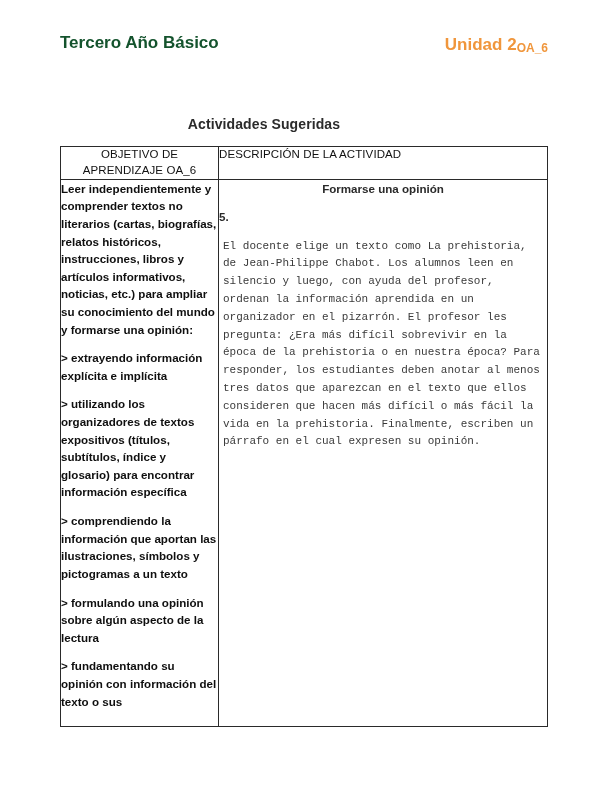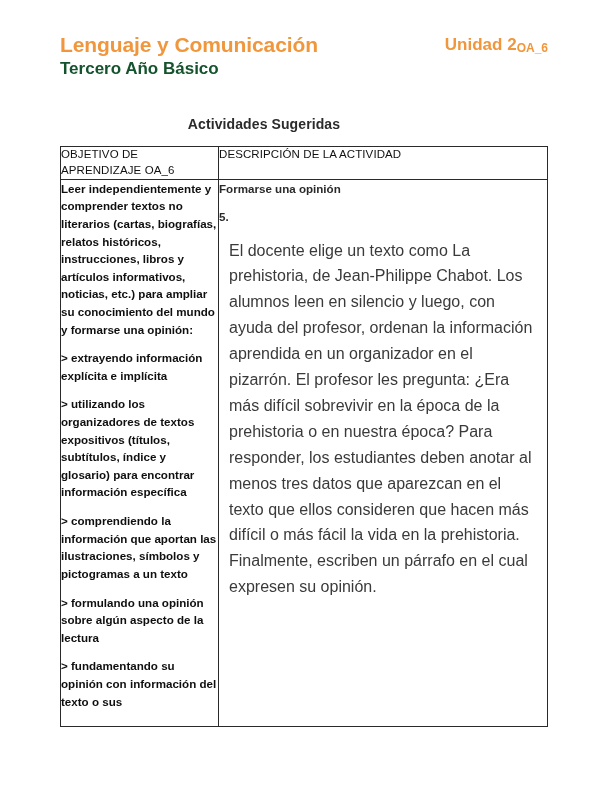--- a/index.html
+++ b/index.html
@@ -95,21 +95,21 @@
     vertical-align: top;
     padding: 0;
   }
   .col-objective { width: 158px; }
   .col-description { width: 329px; }
 
   .th-objective {
     font-size: 11.5px;
     font-weight: normal;
     color: #111;
-    text-align: left;
+    text-align: center;
     padding: 5px 6px 6px 7px;
     line-height: 1.38;
     letter-spacing: 0.1px;
   }
   .th-description {
     font-size: 11.5px;
     font-weight: normal;
     color: #111;
     text-align: left;
     padding: 5px 6px 6px 6px;
@@ -133,43 +133,44 @@
     margin: 0 0 11px 0;
   }
   .obj-block:last-child { margin-bottom: 16px; }
 
   .desc-heading {
     font-size: 11.6px;
     font-weight: bold;
     color: #2a2a2a;
     line-height: 1.5;
     margin: 0 0 11px 0;
+    text-align: center;
   }
   .desc-number {
     font-size: 11.6px;
     font-weight: bold;
     color: #2a2a2a;
     line-height: 1.5;
     margin: 0 0 12px 0;
   }
   .desc-body {
-    font-size: 16px;
+    font-size: 11px;
     font-weight: normal;
     color: #3a3a3a;
     line-height: 1.62;
-    margin: 10px;
+    margin: 4px;
     text-align: left;
+    font-family: Liberation Mono, monospace;
   }
 </style>
 </head>
 <body>
 
 <div class="page-header">
   <div class="header-left">
-    <div class="subject-title">Lenguaje y Comunicación</div>
     <div class="grade-title">Tercero Año Básico</div>
   </div>
   <div class="header-right">
     <div class="unit-label">Unidad 2</div>
     <div class="oa-label">OA_6</div>
   </div>
 </div>
 
 <div class="section-title">Actividades Sugeridas</div>
 

